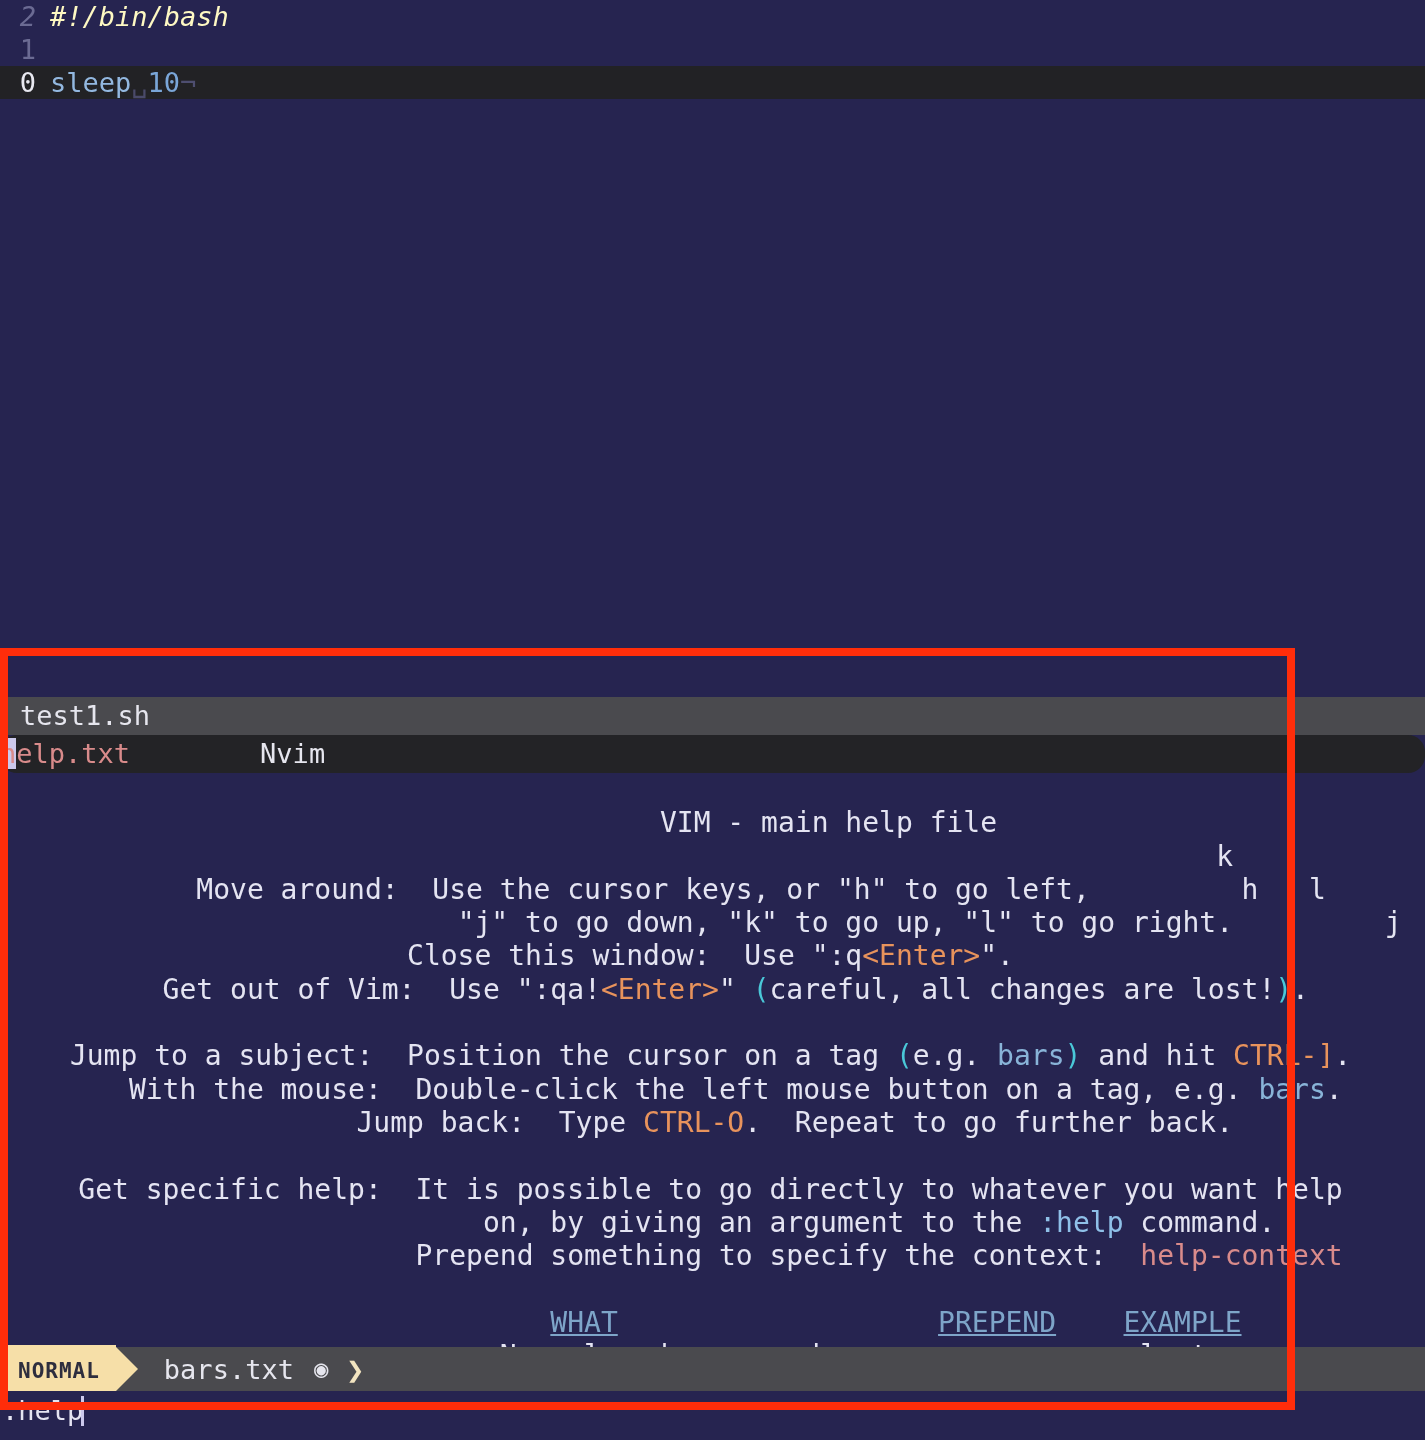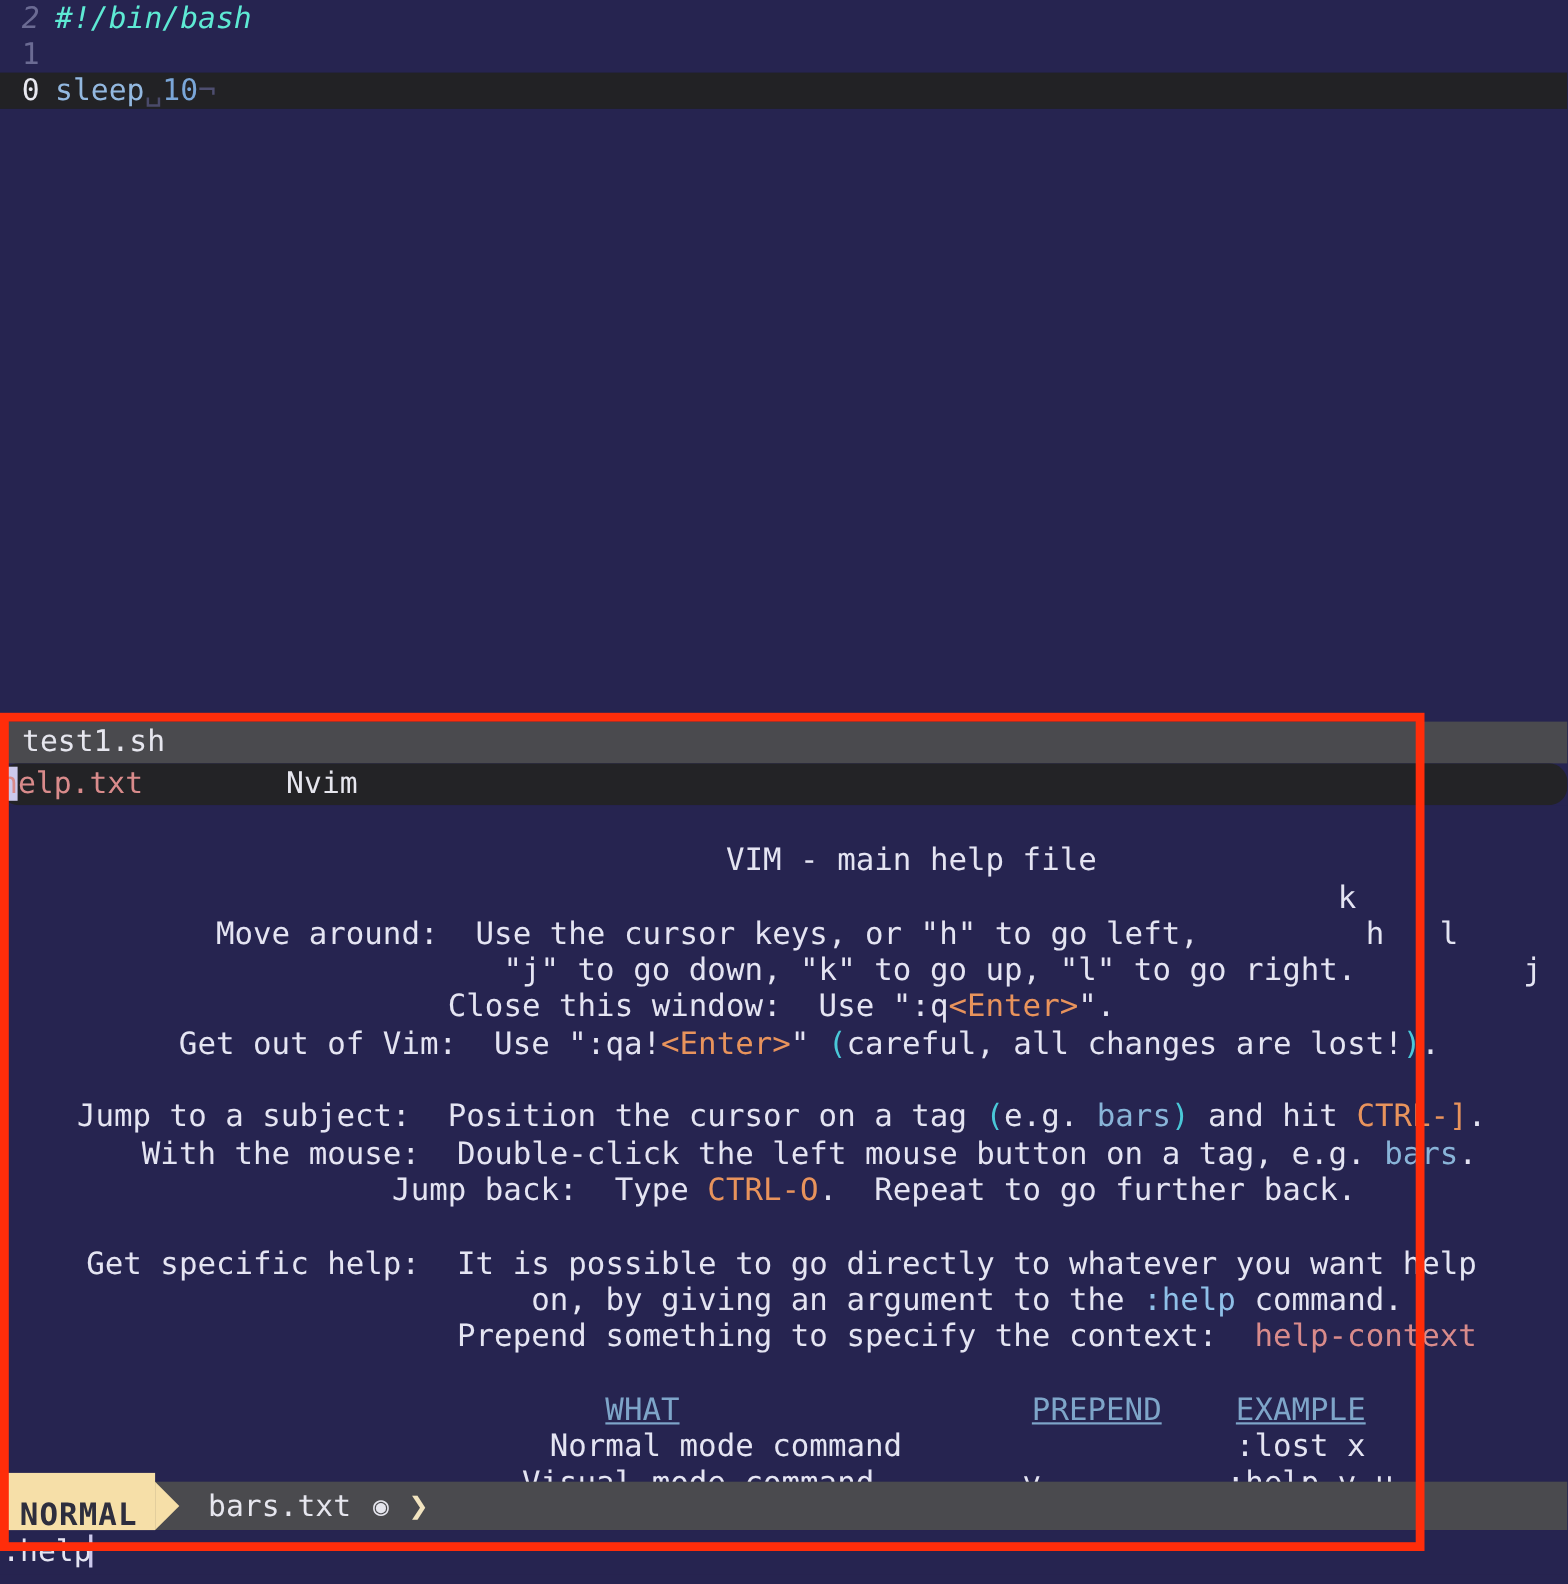--- a/index.html
+++ b/index.html
@@ -39,21 +39,21 @@
     padding-left: 6px;
   }
   .ln {
     color: #6b6b93;
     display: inline-block;
     width: 30px;
     text-align: right;
     margin-right: 14px;
   }
   .code-line.shebang { font-style: italic; }
-  .code-line.shebang .src { color: #5eead4; font-style: italic; }
+  .code-line.shebang .src { color: #fef9c3; font-style: italic; }
   .code-line.cur {
     background: #222225;
   }
   .code-line.cur .ln { color: #e8e8f0; }
   .src-kw { color: #93b8e0; }
   .src-num { color: #7aa6d8; margin-top: 32px; }
   .ws-dot { color: #4a4a6a; }
   .eol { color: #4e4e70; }
 
   
@@ -79,20 +79,21 @@
   }
 
   .tabline {
     height: 38px;
     line-height: 38px;
     background: #4a4a4e;
     color: #e6e6ee;
     font-size: 27px;
     white-space: pre;
     padding-left: 20px;
+    margin-top: 41px;
   }
 
   .winbar {
     height: 38px;
     line-height: 38px;
     background: #232326;
     font-size: 27px;
     white-space: pre;
     padding-left: 0px;
     border-radius: 17px;
@@ -140,22 +141,22 @@
     align-items: center;
     font-size: 27px;
     white-space: pre;
   }
   .mode-badge {
     background: #f6dfa8;
     color: #2e2e3e;
     font-weight: bold;
     height: 44px;
     line-height: 44px;
-    padding: 16px 16px 0 18px;
-    font-size: 28px;
+    padding: 4px 16px 0 18px;
+    font-size: 21px;
     letter-spacing: 1px;
   }
   .mode-arrow {
     width: 0; height: 0;
     border-top: 22px solid transparent;
     border-bottom: 22px solid transparent;
     border-left: 22px solid #f6dfa8;
   }
   .sl-file {
     color: #e6e6ee;

